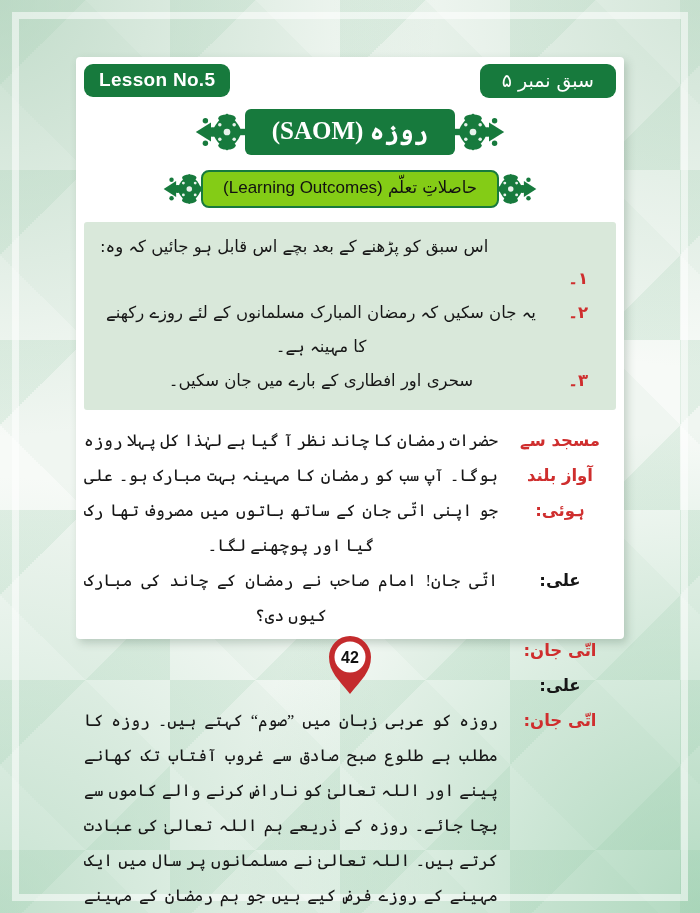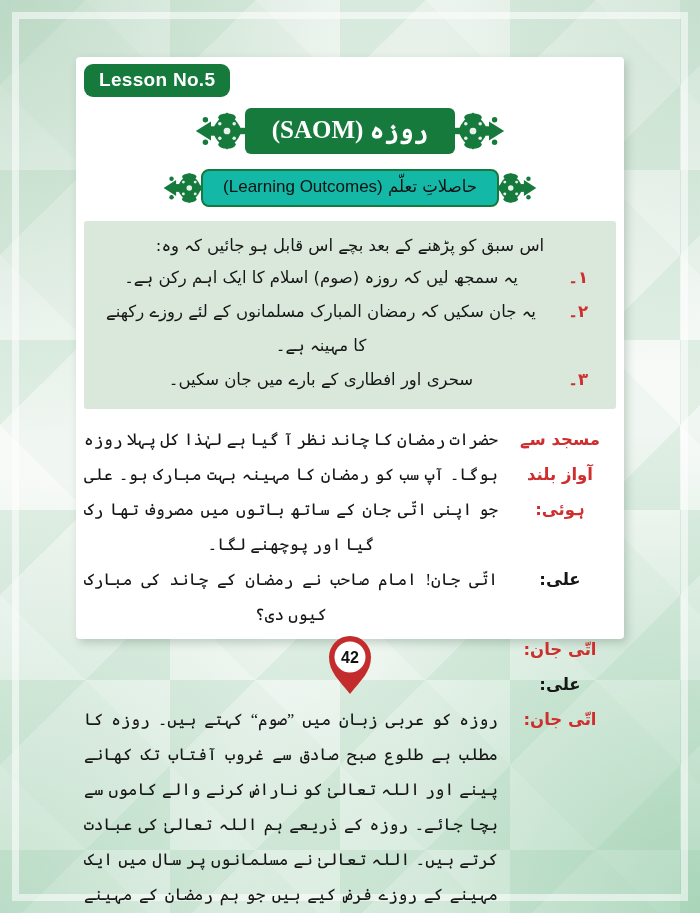--- a/index.html
+++ b/index.html
@@ -50,33 +50,33 @@
   .orn{color:var(--green); flex:0 0 auto;}
   .orn.rt{transform:scaleX(-1);}
   .title-bar{
     background:var(--green); color:#fff; border-radius:6px;
     font-size:25px; font-weight:bold; direction:rtl;
     padding:7px 26px 10px; margin:0 -6px; position:relative; z-index:1;
     min-width:210px; text-align:center;font-family:Liberation Serif, serif;
   }
   .banner-row.sub{margin-top:15px;}
   .sub-bar{
-    background:#14b8a6; border:2.5px solid var(--green); border-radius:8px;
+    background:#84cc16; border:2.5px solid var(--green); border-radius:8px;
     color:#111; font-size:16.5px; direction:rtl;
     padding:6px 20px 8px; margin:0 -8px; position:relative; z-index:1;
     min-width:270px; text-align:center;
   }
   .sub-bar .en{font-family:"Liberation Sans", sans-serif; font-size:17px;}
   
   .outcomes{
     background:var(--boxgreen); border-radius:3px; margin-top:14px;
     padding:10px 16px 12px; direction:rtl; color:var(--ink);
     font-size:16.5px;
   }
-  .outcomes .intro{text-align:center; line-height:30px;}
+  .outcomes .intro{text-align:left; line-height:30px;}
   .o-item{display:flex; line-height:34px;}
   .o-num{color:var(--red); font-weight:bold; width:58px; flex:0 0 auto; padding-right:12px;}
   .o-txt{flex:1; text-align:center;}
   
   .dialog{margin-top:13px; direction:rtl; color:var(--ink);}
   .d-row{display:flex; align-items:flex-start;}
   .d-speaker{
     width:118px; flex:0 0 auto; font-weight:bold; font-size:16.5px;
     line-height:35px; text-align:center; padding-left:6px;
   }
@@ -91,20 +91,21 @@
 </style>
 </head>
 <body>
 
 <div class="frame-line"></div>
 
 <div class="sheet">
 
   <div class="hdr">
     <div class="lesson-en">Lesson No.5</div>
+    <div class="lesson-ur">سبق نمبر ۵</div>
   </div>
 
   <div class="banner-row">
     <svg class="orn" viewBox="0 0 70 48" width="56" height="42">
       <g fill="currentColor">
         <path d="M1 24 L20 12 L20 36 Z"></path>
         <path d="M40 1 C30 8 24 16 22 24 C24 32 30 40 40 47 C50 40 56 32 58 24 C56 16 50 8 40 1 Z"></path>
         <ellipse cx="22" cy="24" rx="10" ry="6"></ellipse>
         <ellipse cx="40" cy="7" rx="11" ry="5"></ellipse>
         <ellipse cx="40" cy="41" rx="11" ry="5"></ellipse>
@@ -185,21 +186,20 @@
         <circle cx="49" cy="33" r="2.2"></circle>
       </g>
     </svg>
   </div>
 
   <div class="outcomes">
     <div class="intro">اس سبق کو پڑھنے کے بعد بچے اس قابل ہو جائیں کہ وہ:</div>
     <div id="outcomes-list">
   <div class="o-item">
     <span class="o-num">۱۔</span>
-    <span class="o-txt">یہ سمجھ لیں کہ روزہ (صوم) اسلام کا ایک اہم رکن ہے۔</span>
   </div>
 
   <div class="o-item">
     <span class="o-num">۲۔</span>
     <span class="o-txt">یہ جان سکیں کہ رمضان المبارک مسلمانوں کے لئے روزے رکھنے کا مہینہ ہے۔</span>
   </div>
 
   <div class="o-item">
     <span class="o-num">۳۔</span>
     <span class="o-txt">سحری اور افطاری کے بارے میں جان سکیں۔</span>

